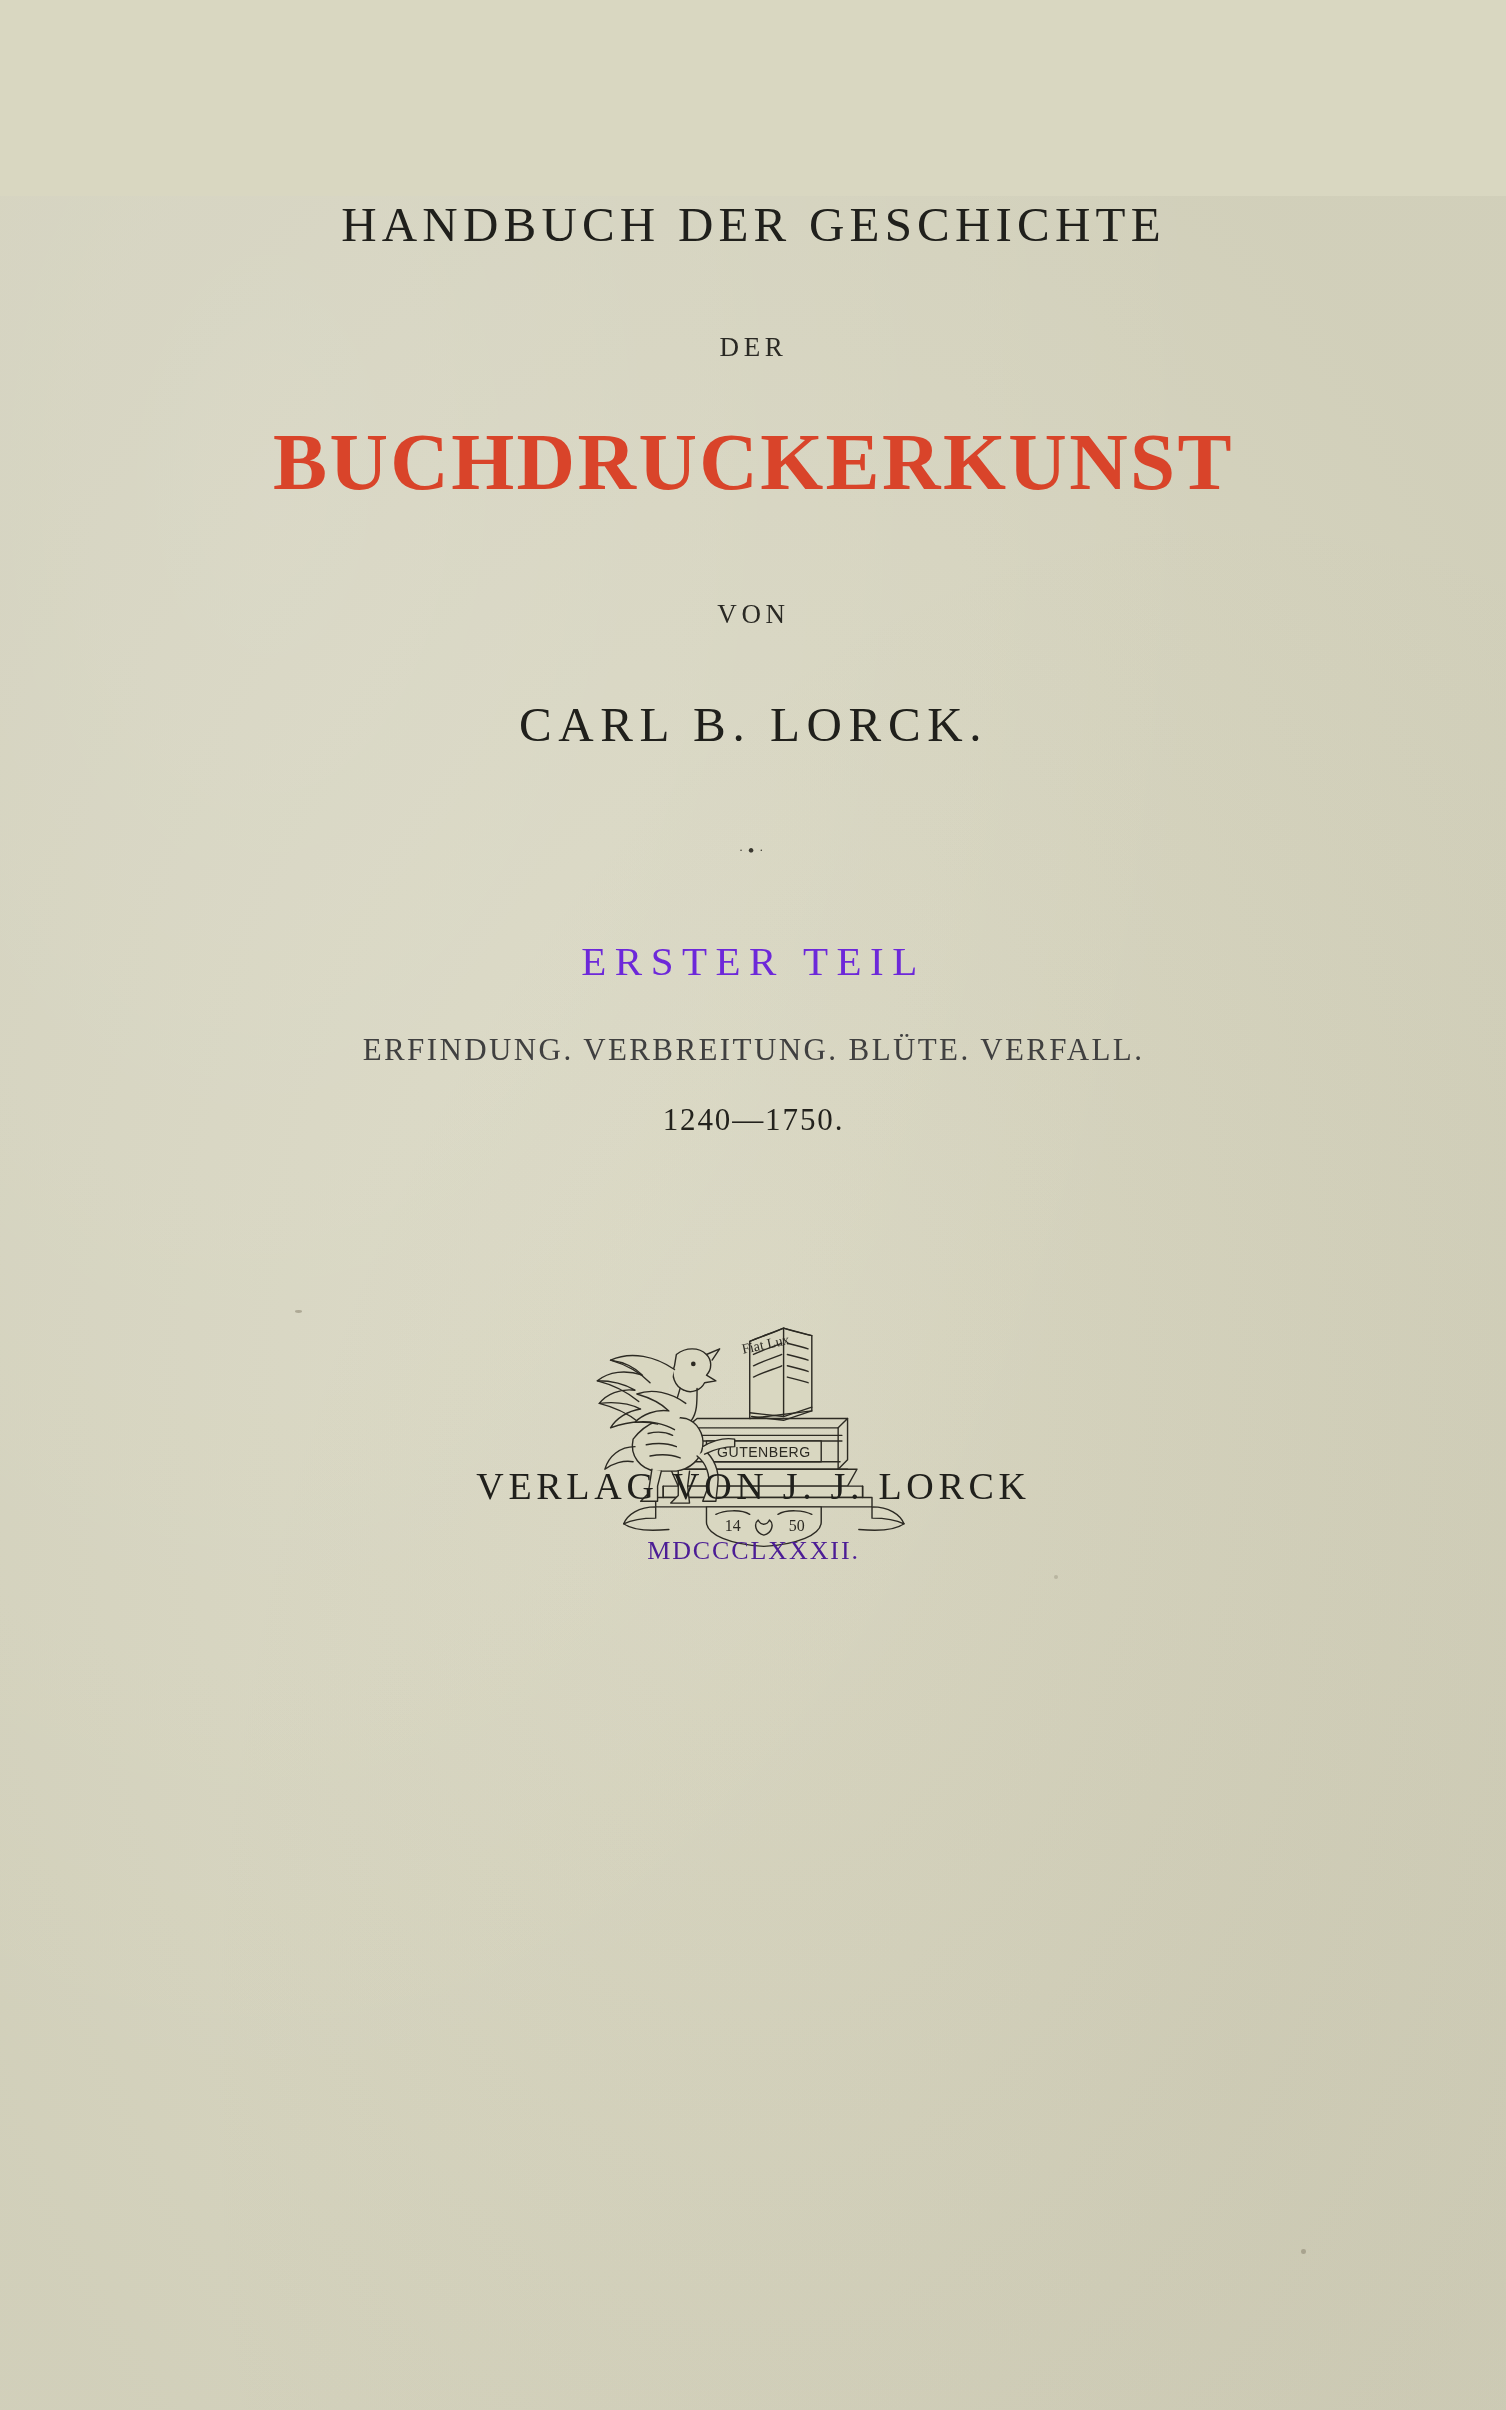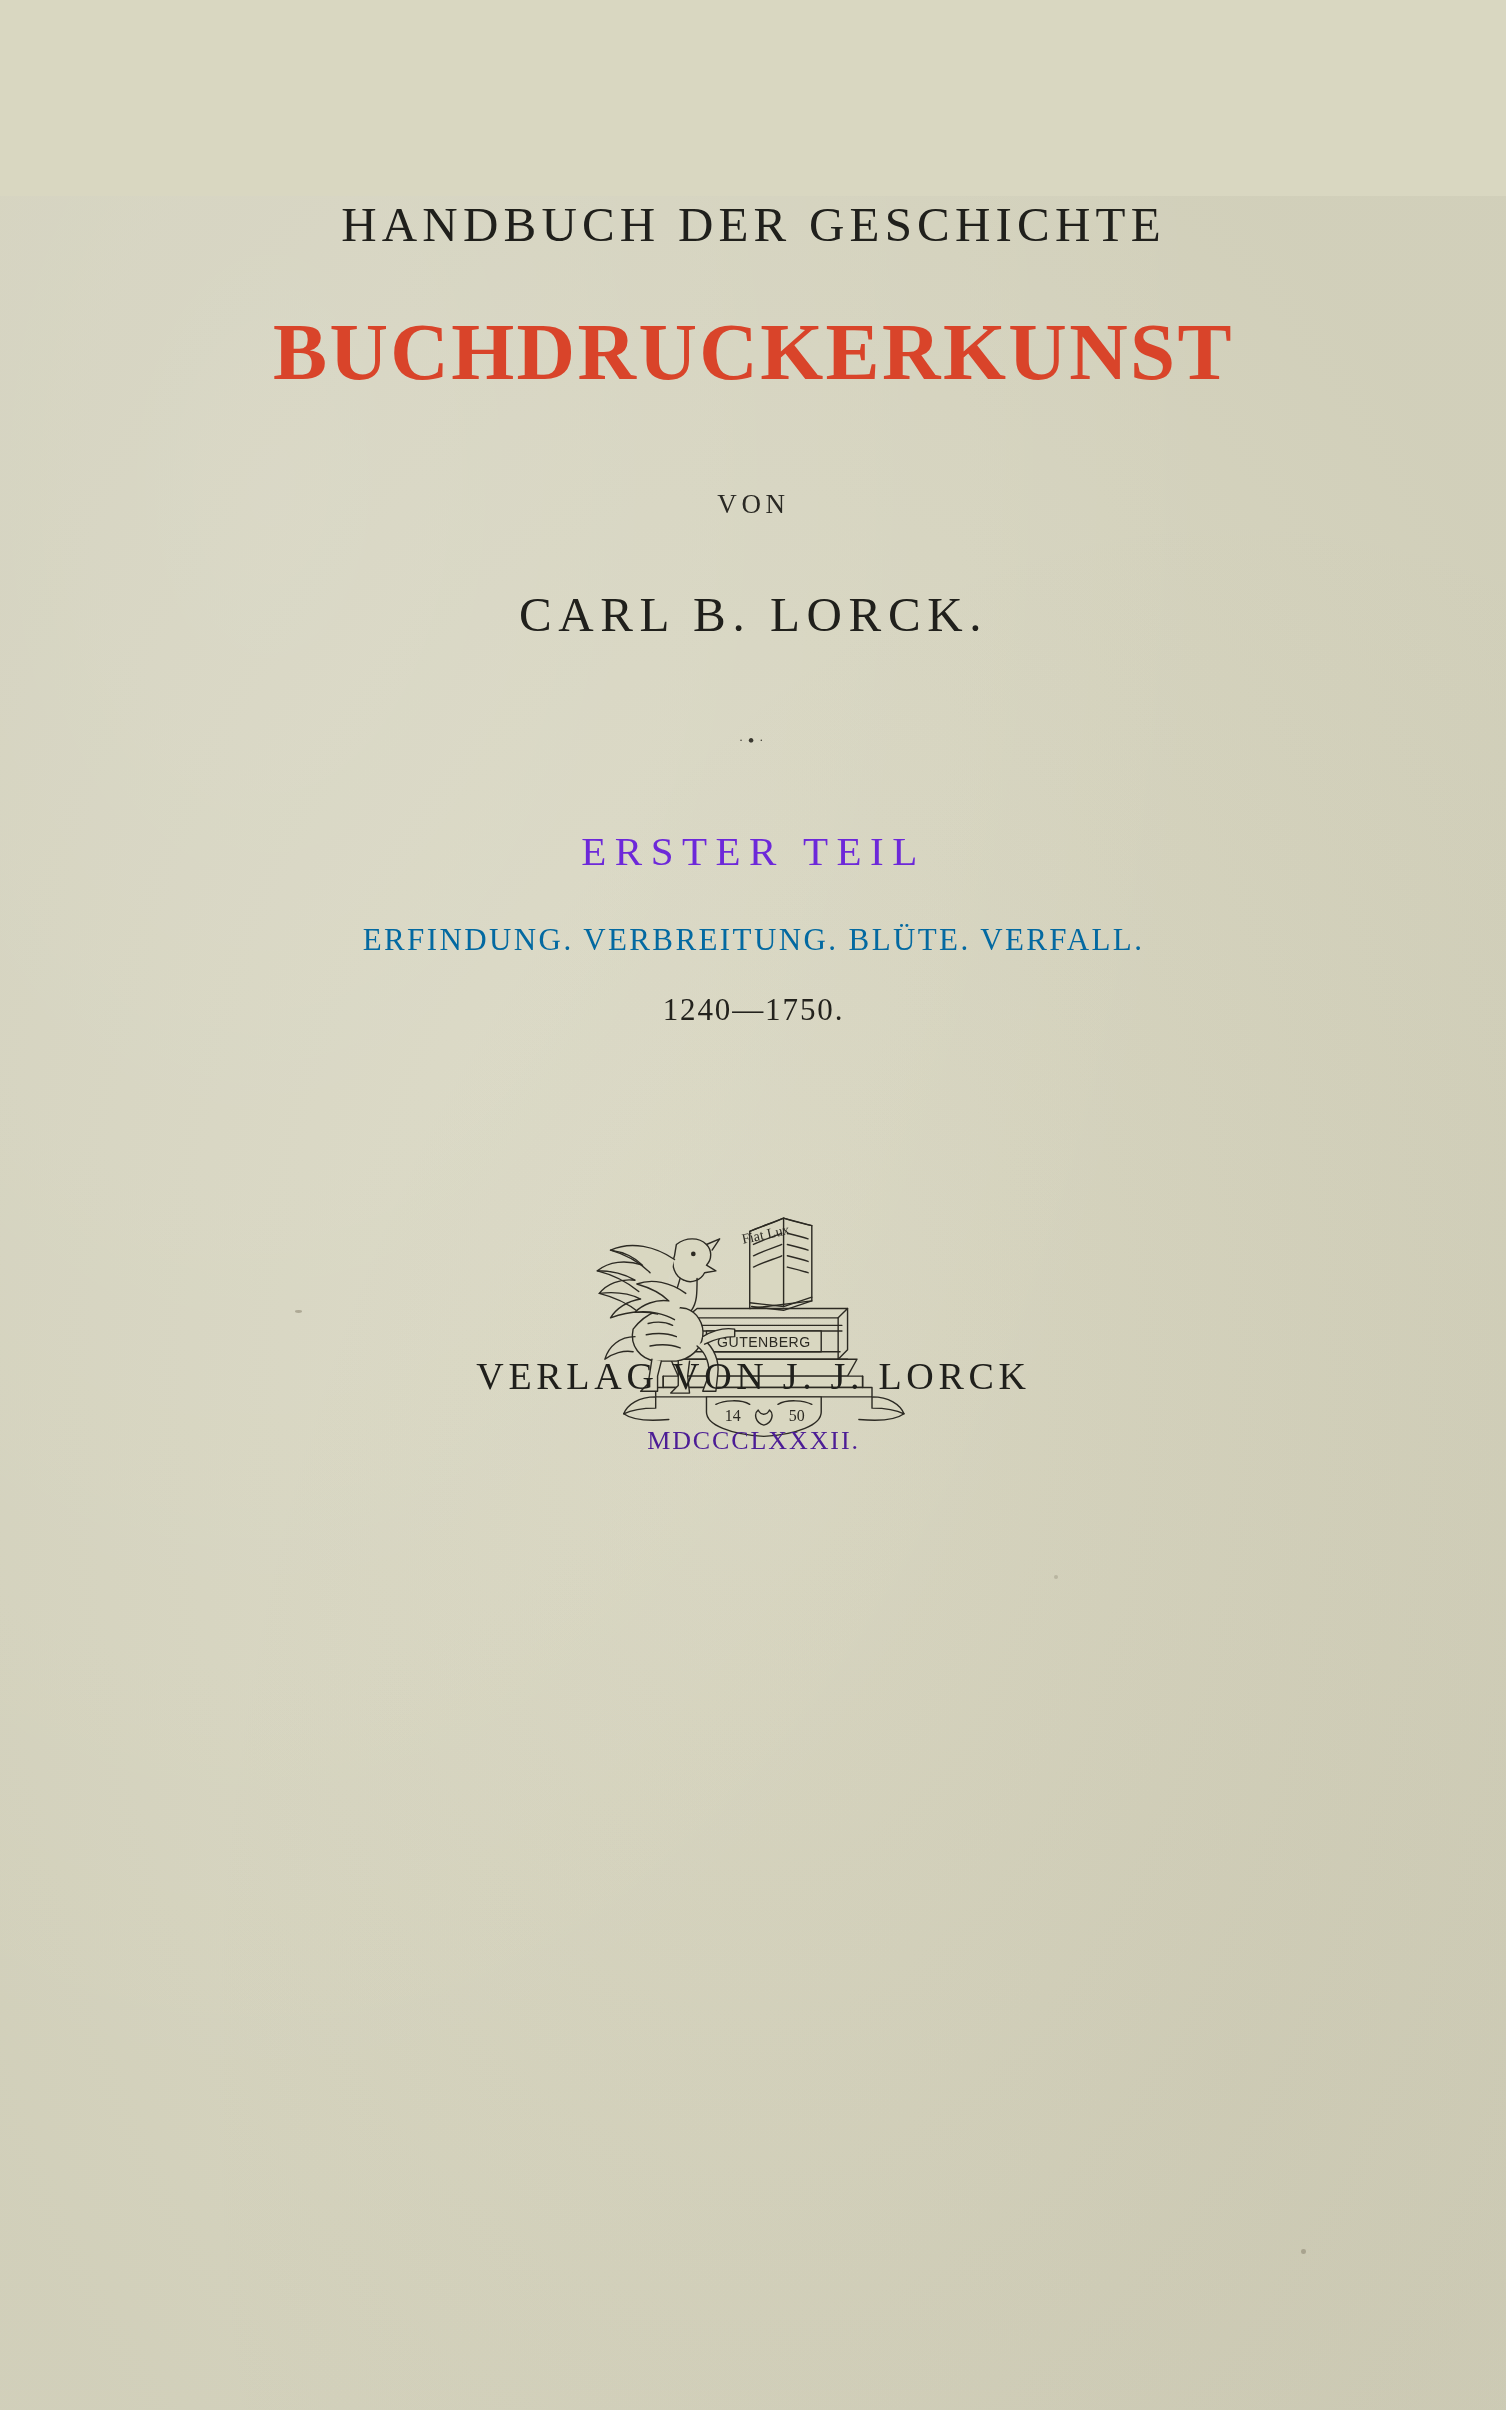--- a/index.html
+++ b/index.html
@@ -88,21 +88,21 @@
     margin-top: 73px;
     font-size: 41px;
     letter-spacing: 8.5px;
     color: #6d28d9;
     white-space: nowrap;
   }
   .line-subjects {
     margin-top: 47px;
     font-size: 31px;
     letter-spacing: 2.4px;
-    color: #0369a1;
+    color: #404040;
     white-space: nowrap;
   }
   .line-years {
     margin-top: 34px;
     font-size: 31px;
     letter-spacing: 1.9px;
     color: #23221d;
   }
 
   .emblem-wrap {
@@ -146,20 +146,21 @@
 <div class="page">
 
   <div class="speck" style="left:295px;top:1114px;width:6.6px;height:2.8px;"></div>
   <div class="speck" style="left:1301px;top:2053px;width:4.7px;height:4.7px;"></div>
   <div class="speck" style="left:1054px;top:1379px;width:3.8px;height:3.8px;opacity:.35;"></div>
 
   <div class="content">
 
     <div class="line-title-1">HANDBUCH DER GESCHICHTE</div>
 
+    <div class="line-der">DER</div>
 
     <div class="line-main">BUCHDRUCKERKUNST</div>
 
     <div class="line-von">VON</div>
 
     <div class="line-author">CARL B. LORCK.</div>
 
     <div class="ornament">
       <span class="dot-small">·</span><span class="dot-big">•</span><span class="dot-small">·</span>
     </div>

